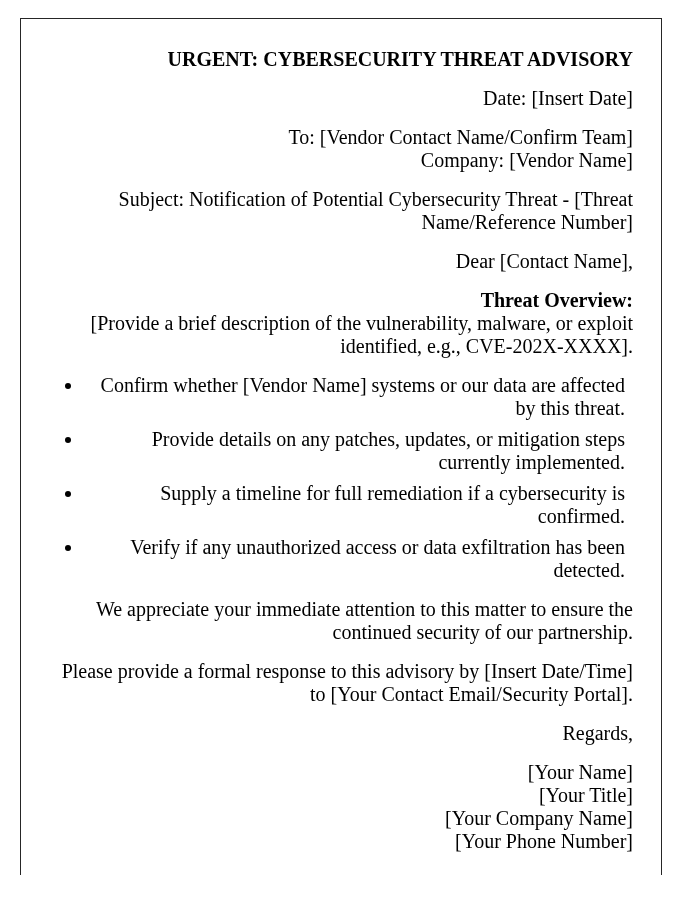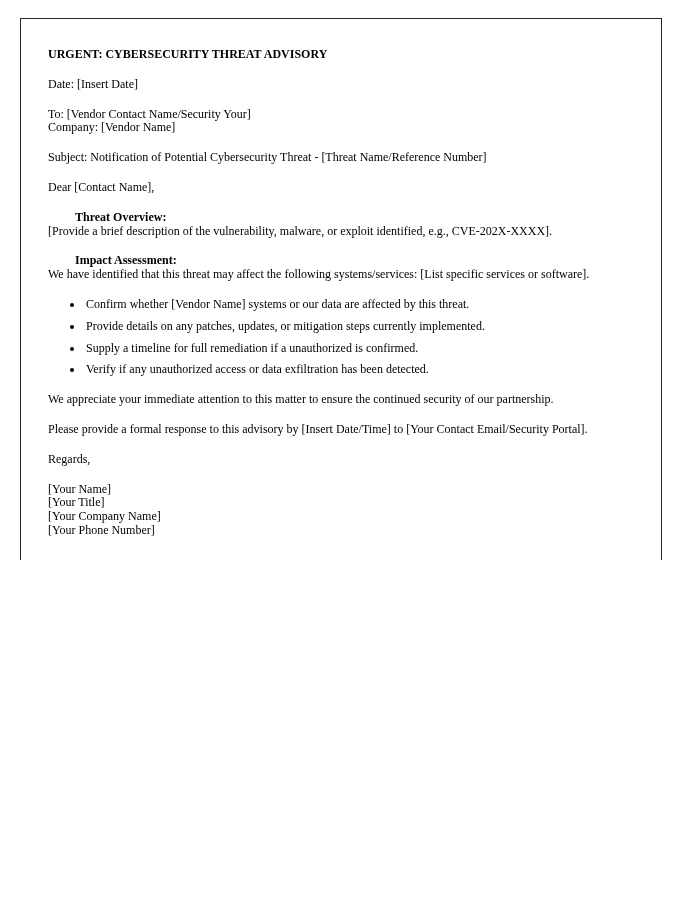--- a/index.html
+++ b/index.html
@@ -18,23 +18,24 @@
     left: 20px;
     top: 18px;
     width: 642px;
     border: 1px solid #262626;
     border-bottom: none;
     padding: 13px 28px 6px 27px;
     background: #ffffff;
   }
   .letter-box p,
   .letter-box ul {
-    font-size: 12px;
+    font-size: 20px;
     line-height: 1.15;
     margin: 16px 0;
+    text-align: right;
   }
   .letter-box p:first-child { margin-top: 16px; }
   .title { font-weight: bold; }
   strong { font-weight: bold; margin-left: 27px; }
   ul.actions-list {
     padding-left: 28px;
     list-style-type: disc;
   }
   ul.actions-list li {
     margin: 8px;
@@ -44,36 +45,35 @@
 </head>
 <body>
 
 <div class="page">
   <div class="letter-box">
 
     <p class="title">URGENT: CYBERSECURITY THREAT ADVISORY</p>
 
     <p>Date: [Insert Date]</p>
 
-    <p><span>To: [Vendor Contact Name/Security Your]</span><br><span>Company: [Vendor Name]</span></p>
+    <p><span>To: [Vendor Contact Name/Confirm Team]</span><br><span>Company: [Vendor Name]</span></p>
 
     <p>Subject: Notification of Potential Cybersecurity Threat - [Threat Name/Reference Number]</p>
 
     <p>Dear [Contact Name],</p>
 
 
     <p><strong>Threat Overview:</strong><br><span>[Provide a brief description of the vulnerability, malware, or exploit identified, e.g., CVE-202X-XXXX].</span></p>
 
-    <p><strong>Impact Assessment:</strong><br><span>We have identified that this threat may affect the following systems/services: [List specific services or software].</span></p>
 
 
     <ul class="actions-list">
       <li>Confirm whether [Vendor Name] systems or our data are affected by this threat.</li>
       <li>Provide details on any patches, updates, or mitigation steps currently implemented.</li>
-      <li>Supply a timeline for full remediation if a unauthorized is confirmed.</li>
+      <li>Supply a timeline for full remediation if a cybersecurity is confirmed.</li>
       <li>Verify if any unauthorized access or data exfiltration has been detected.</li>
     </ul>
 
     <p>We appreciate your immediate attention to this matter to ensure the continued security of our partnership.</p>
 
     <p>Please provide a formal response to this advisory by [Insert Date/Time] to [Your Contact Email/Security Portal].</p>
 
     <p>Regards,</p>
 
     <p><span>[Your Name]</span><br><span>[Your Title]</span><br><span>[Your Company Name]</span><br><span>[Your Phone Number]</span></p>

